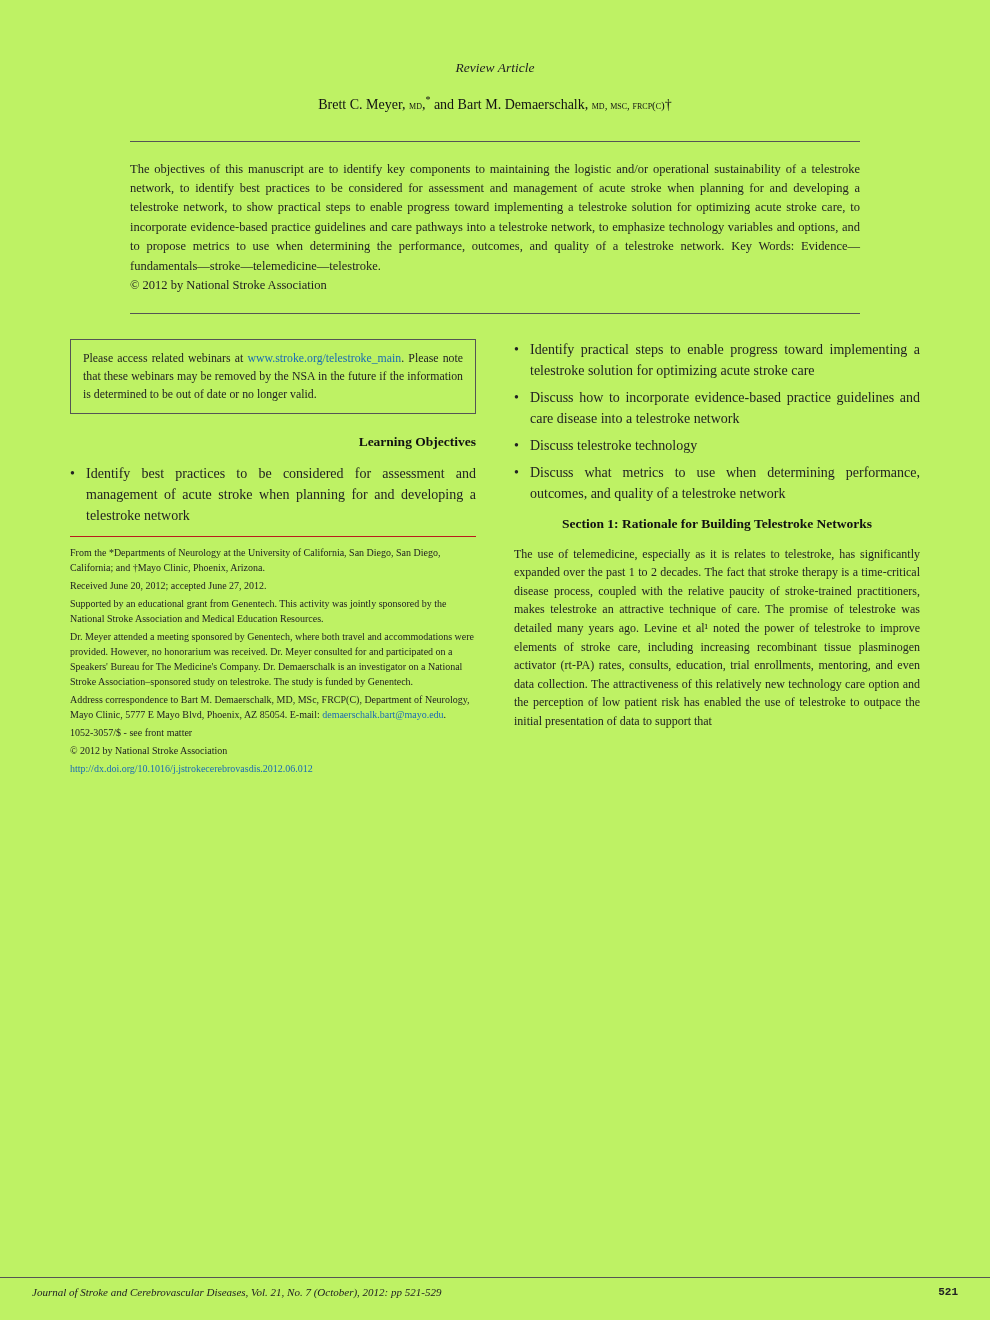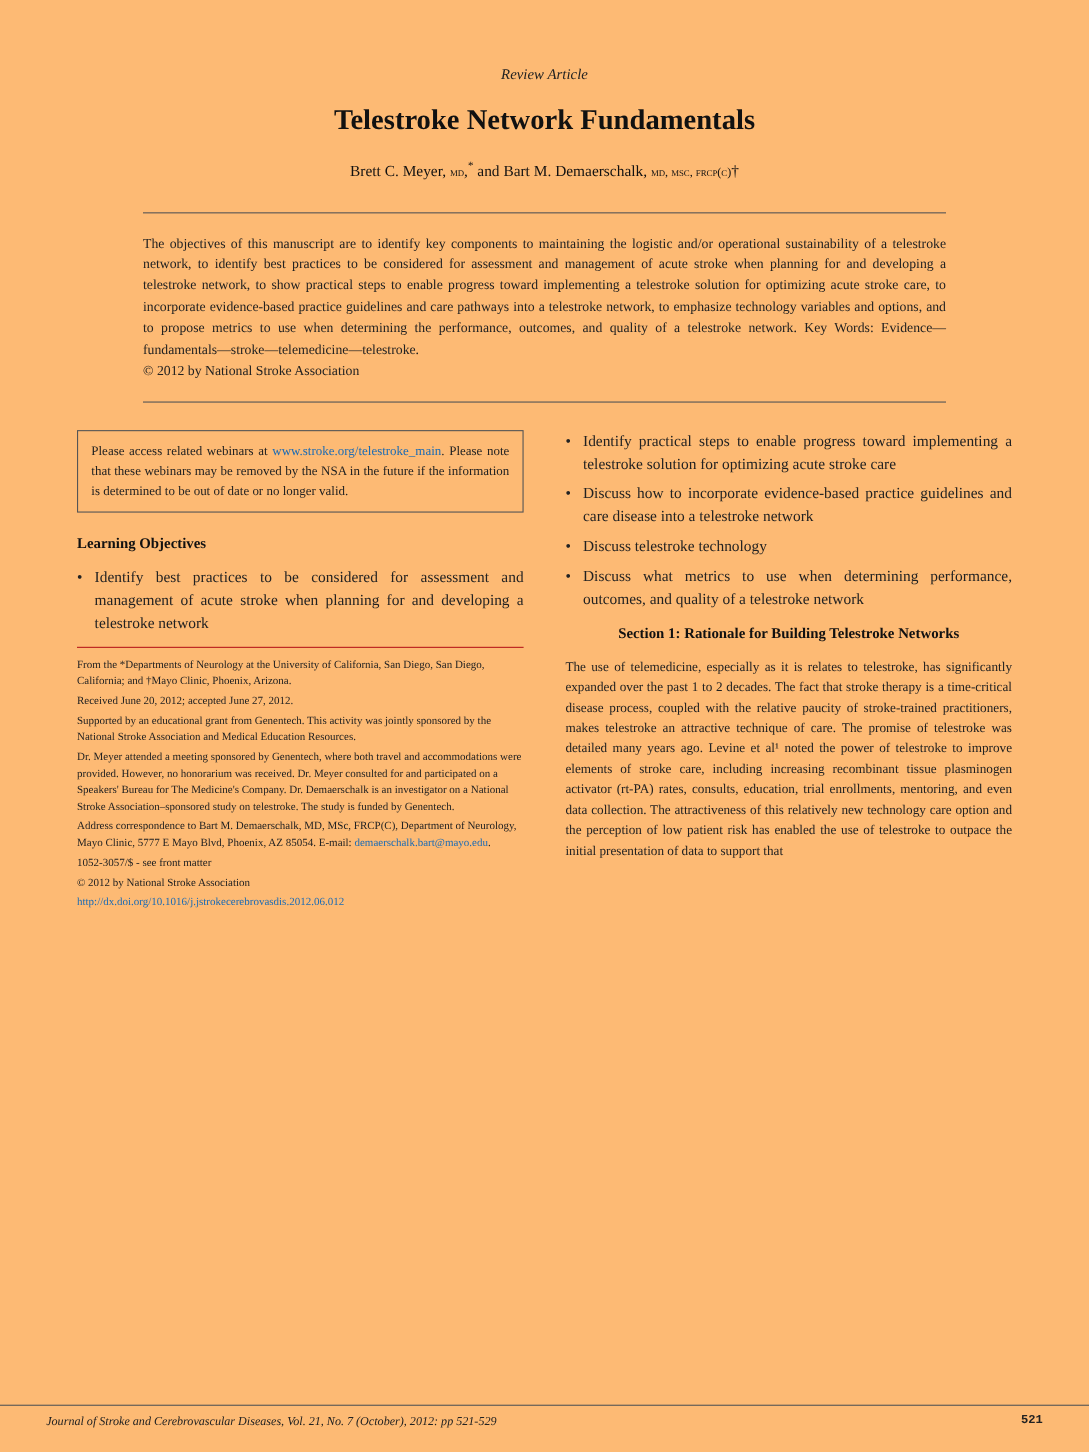--- a/index.html
+++ b/index.html
@@ -13,21 +13,21 @@
       display: flex;
       justify-content: center;
       align-items: flex-start;
       min-height: 1320px;
       font-family: 'Times New Roman', Times, serif;
     }
 
     .page {
       width: 990px;
       min-height: 1320px;
-      background: #fdba74;
+      background: #bef264;
       padding: 60px 70px 50px 70px;
       position: relative;
     }
 
     .review-article-label {
       text-align: center;
       font-style: italic;
       font-size: 13.5px;
       margin-bottom: 18px;
       color: #222;
@@ -106,21 +106,21 @@
       color: #222;
       text-align: justify;
     }
 
     .notice-box a {
       color: #1a6bb5;
       text-decoration: none;
     }
 
     .section-heading {
-      text-align: left;
+      text-align: right;
       font-size: 13.5px;
       font-weight: bold;
       margin-bottom: 10px;
       color: #111;
     }
 
     .bullet-list {
       list-style: none;
       padding-left: 0;
       margin-bottom: 10px;
@@ -180,21 +180,21 @@
     .footnote-line {
       margin-bottom: 2px;
     }
 
     
     .page-footer {
       position: absolute;
       bottom: 22px;
       left: 0;
       right: 0;
-      padding: 0 42px;
+      padding: 0 32px;
       display: flex;
       justify-content: space-between;
       align-items: center;
       border-top: 1px solid #555;
       padding-top: 8px;
     }
 
     .footer-journal {
       font-style: italic;
       font-size: 11px;
@@ -215,21 +215,20 @@
   </style>
 </head>
 <body>
 
 <div class="page">
 
   <div class="review-article-label">
     <em>Review Article</em>
   </div>
 
-  <div class="title">Telestroke Network Fundamentals</div>
 
   <div class="authors">
     Brett C. Meyer, <span class="small-caps">md</span>,<sup>*</sup> and Bart M. Demaerschalk, <span class="small-caps">md, msc, frcp(c)</span>†
   </div>
 
   <hr class="divider">
 
   <div class="abstract-section">
     <span>The objectives of this manuscript are to identify key components to maintaining the logistic and/or operational sustainability of a telestroke network, to identify best practices to be considered for assessment and management of acute stroke when planning for and developing a telestroke network, to show practical steps to enable progress toward implementing a telestroke solution for optimizing acute stroke care, to incorporate evidence-based practice guidelines and care pathways into a telestroke network, to emphasize technology variables and options, and to propose metrics to use when determining the performance, outcomes, and quality of a telestroke network.</span>
     <span class="key-words">Key Words:</span>

